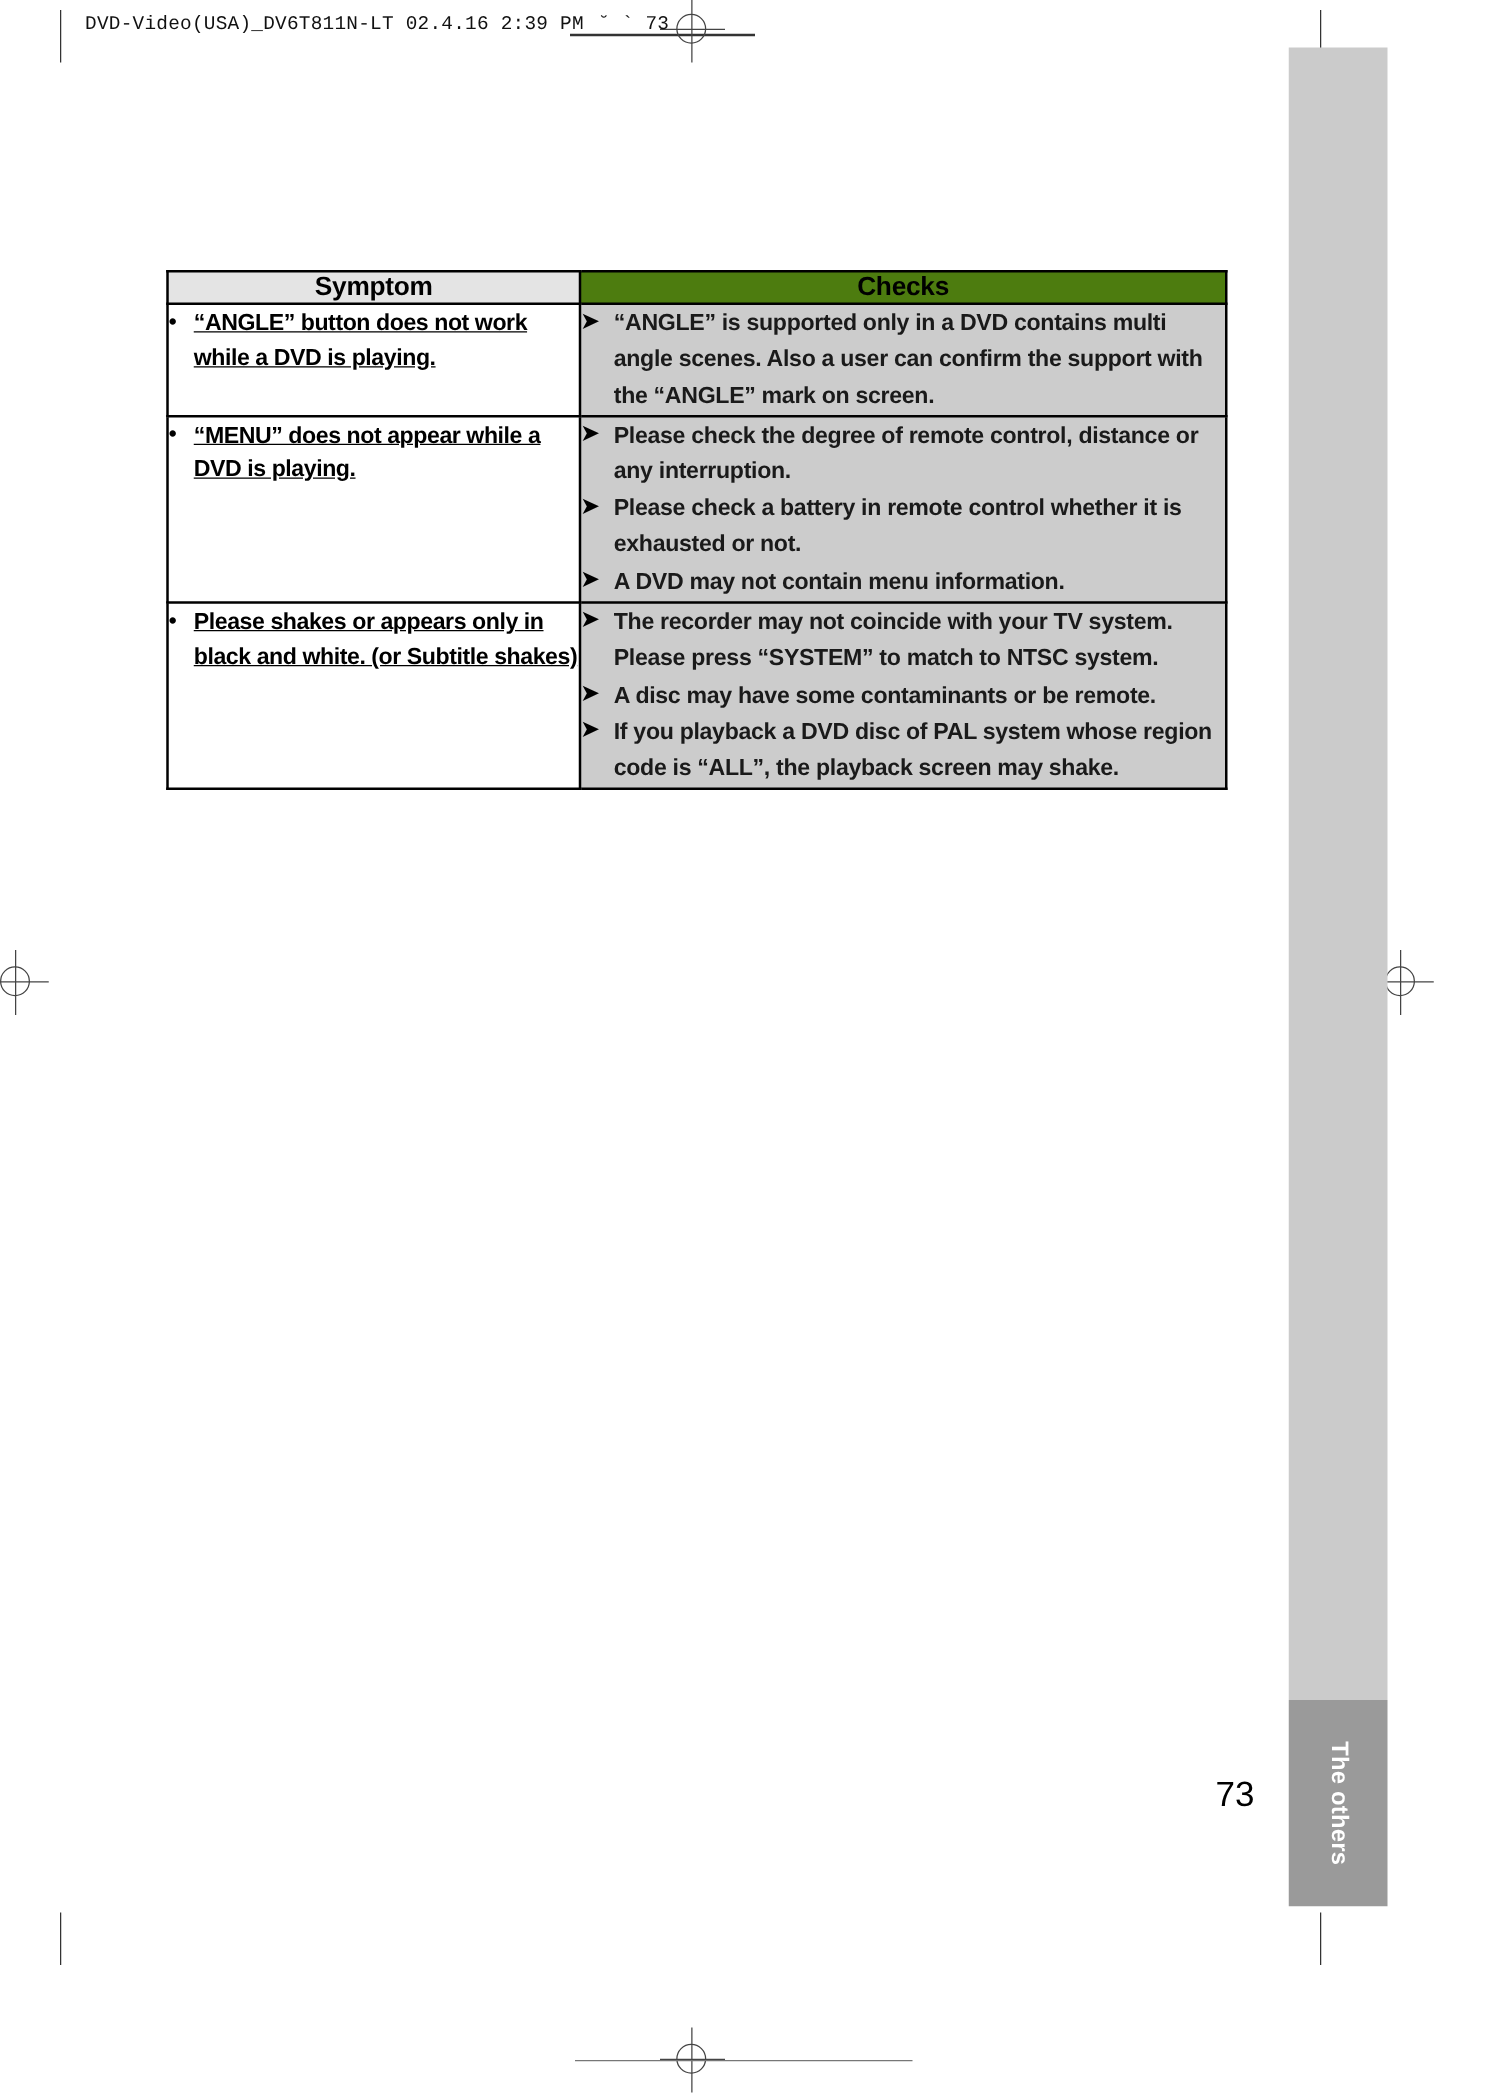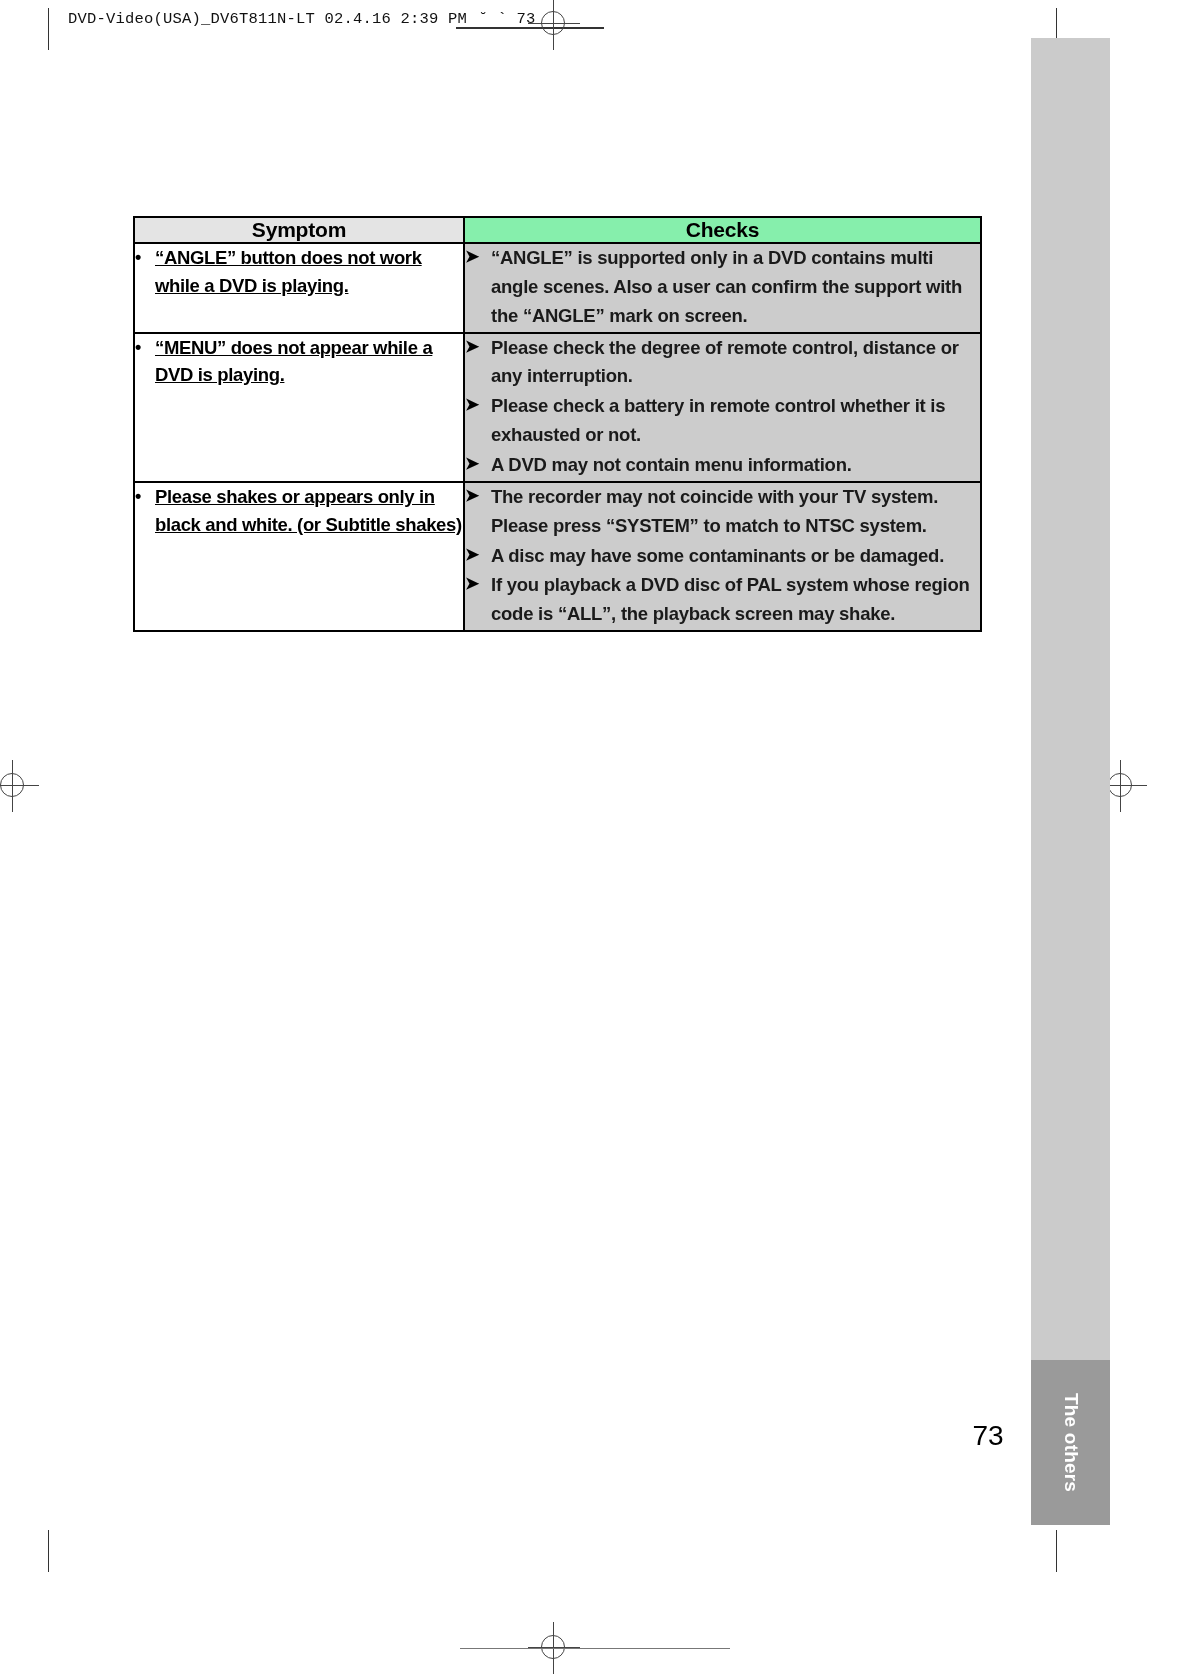--- a/index.html
+++ b/index.html
@@ -135,21 +135,21 @@
   th.h-symptom {
     background: #e4e4e4;
     text-align: center;
     font-size: 21px;
     font-weight: bold;
     color: #000;
     padding: 9px 0 10px 0;
     letter-spacing: -0.2px;
   }
   th.h-checks {
-    background: #86efac;
+    background: #4d7c0f;
     text-align: center;
     font-size: 21px;
     font-weight: bold;
     color: #000;
     padding: 9px 0 10px 0;
     letter-spacing: -0.2px;
   }
 
   td.symptom {
     background: #ffffff;
@@ -299,21 +299,21 @@
             <span class="sym-text">Please shakes or appears only in black and white. (or Subtitle shakes)</span>
           </div>
         </td>
         <td class="checks">
           <div class="chk-item">
             <span class="chk-arrow">➤</span>
             <span class="chk-text">The recorder may not coincide with your TV system. Please press “SYSTEM” to match to NTSC system.</span>
           </div>
           <div class="chk-item">
             <span class="chk-arrow">➤</span>
-            <span class="chk-text">A disc may have some contaminants or be damaged.</span>
+            <span class="chk-text">A disc may have some contaminants or be remote.</span>
           </div>
           <div class="chk-item">
             <span class="chk-arrow">➤</span>
             <span class="chk-text">If you playback a DVD disc of PAL system whose region code is “ALL”, the playback screen may shake.</span>
           </div>
         </td>
       </tr>
 
     </tbody>
   </table>

